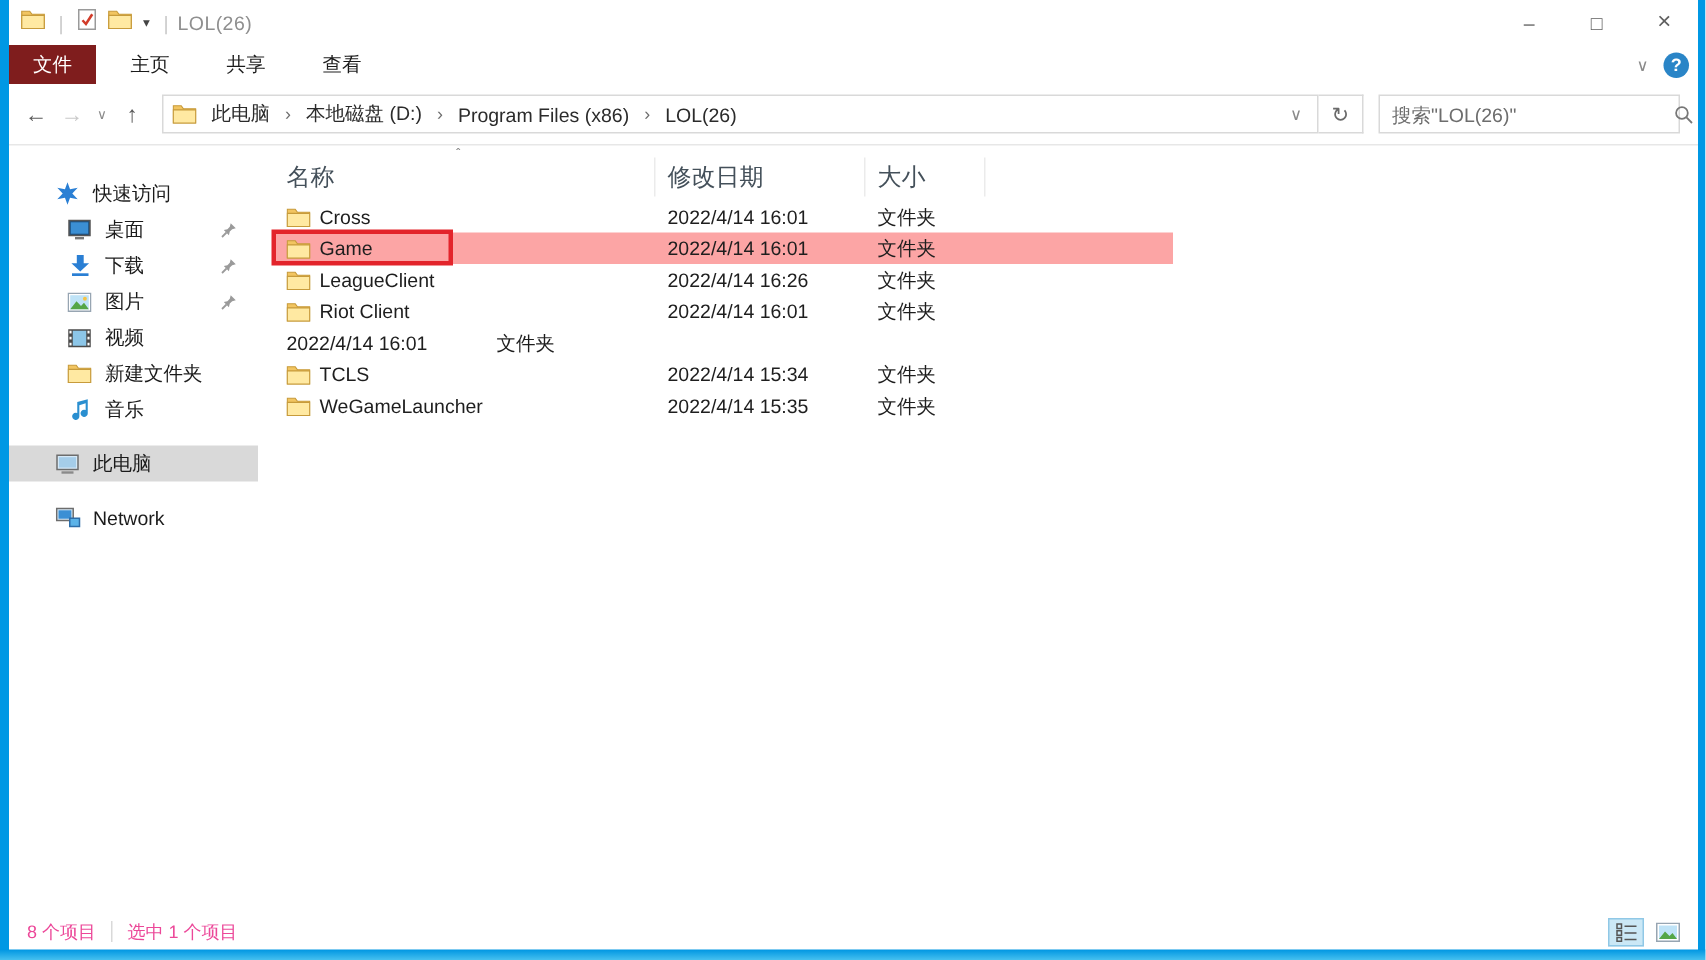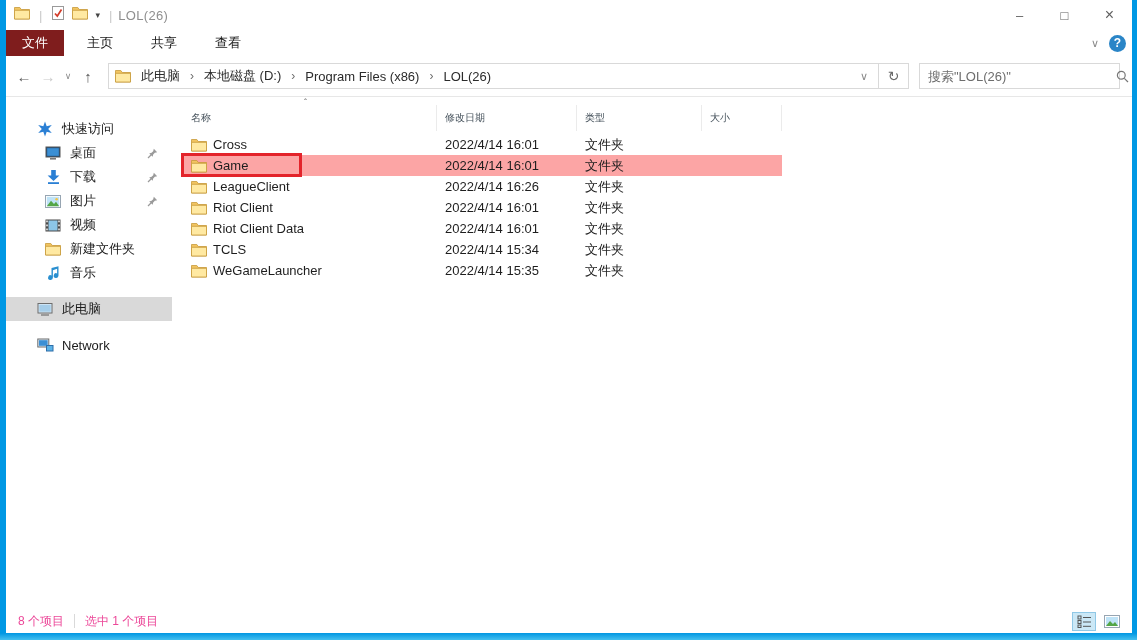--- a/index.html
+++ b/index.html
@@ -55,21 +55,21 @@
   .side-item .ico { width:18px; display:flex; justify-content:center; margin-right:8px; flex:0 0 auto; }
   .side-item.lvl0 { padding-left:30px; }
   .side-item.lvl1 { padding-left:38px; }
   .side-item.gap { margin-top:12px; }
   .side-item.selected { background:#d9d9d9; }
   .side-pin { position:absolute; right:14px; top:6px; }
 
   
   .filearea { flex:1; position:relative; padding:6px 0 0 11px; overflow:hidden; }
   .list-head { display:flex; height:26px; align-items:center; position:relative; margin-top:2px; }
-  .hcol { font-size:10px; color:#44505a; padding-left:8px; height:100%; display:flex; align-items:center; border-right:1px solid #ebebeb; }
+  .hcol { font-size:16px; color:#44505a; padding-left:8px; height:100%; display:flex; align-items:center; border-right:1px solid #ebebeb; }
   .sort-caret { position:absolute; left:121px; top:-8px; font-size:9px; color:#6d6d6d; }
   .c0 { width:254px; } .c1 { width:140px; } .c2 { width:125px; } .c3 { width:80px; }
   .rows { margin-top:3px; }
   .frow { display:flex; height:21px; align-items:center; position:relative; font-size:13px; color:#1e1e1e; }
   .frow.selected { background:#fca5a5; width:599px; }
   .cell { padding-left:8px; display:flex; align-items:center; overflow:hidden; white-space:nowrap; }
   .cell .ico { margin-right:6px; display:flex; flex:0 0 auto; }
   .cell.size { justify-content:flex-end; padding-right:18px; color:#1e1e1e; }
   .annot-box { position:absolute; left:-2px; top:-2px; width:121px; height:24px; border:3px solid #e3242b; z-index:10; pointer-events:none; }
 
@@ -267,21 +267,20 @@
               </svg>
             </span>
             <span>Network</span>
           </div>
         </div>
       <div class="filearea">
         <div class="list-head" id="list-head">
           <span class="sort-caret">ˆ</span>
         <div class="hcol c0">名称</div>
             <div class="hcol c1">修改日期</div>
-            <div class="hcol c2">类型</div>
             <div class="hcol c3">大小</div>
           </div>
         <div class="rows" id="file-rows">
             <div class="frow">
               <div class="cell c0">
                 <span class="ico">
                   <svg width="16" height="14" viewBox="0 0 16 14">
                     <path d="M0.5 1.5h5.3l1.5 2h8.2V13H0.5z" fill="#f2c561" stroke="#c79b3b" stroke-width="0.8"></path>
                     <path d="M0.5 4.3h15V13h-15z" fill="#ffe9a2" stroke="#c79b3b" stroke-width="0.8"></path>
                   </svg>
@@ -329,29 +328,20 @@
                     <path d="M0.5 4.3h15V13h-15z" fill="#ffe9a2" stroke="#c79b3b" stroke-width="0.8"></path>
                   </svg>
                 </span>
                 <span>Riot Client</span>
               </div>
               <div class="cell c1">2022/4/14 16:01</div>
               <div class="cell c2">文件夹</div>
               <div class="cell size c3"></div>
             </div>
             <div class="frow">
-              <div class="cell c0">
-                <span class="ico">
-                  <svg width="16" height="14" viewBox="0 0 16 14">
-                    <path d="M0.5 1.5h5.3l1.5 2h8.2V13H0.5z" fill="#f2c561" stroke="#c79b3b" stroke-width="0.8"></path>
-                    <path d="M0.5 4.3h15V13h-15z" fill="#ffe9a2" stroke="#c79b3b" stroke-width="0.8"></path>
-                  </svg>
-                </span>
-                <span>Riot Client Data</span>
-              </div>
               <div class="cell c1">2022/4/14 16:01</div>
               <div class="cell c2">文件夹</div>
               <div class="cell size c3"></div>
             </div>
             <div class="frow">
               <div class="cell c0">
                 <span class="ico">
                   <svg width="16" height="14" viewBox="0 0 16 14">
                     <path d="M0.5 1.5h5.3l1.5 2h8.2V13H0.5z" fill="#f2c561" stroke="#c79b3b" stroke-width="0.8"></path>
                     <path d="M0.5 4.3h15V13h-15z" fill="#ffe9a2" stroke="#c79b3b" stroke-width="0.8"></path>

